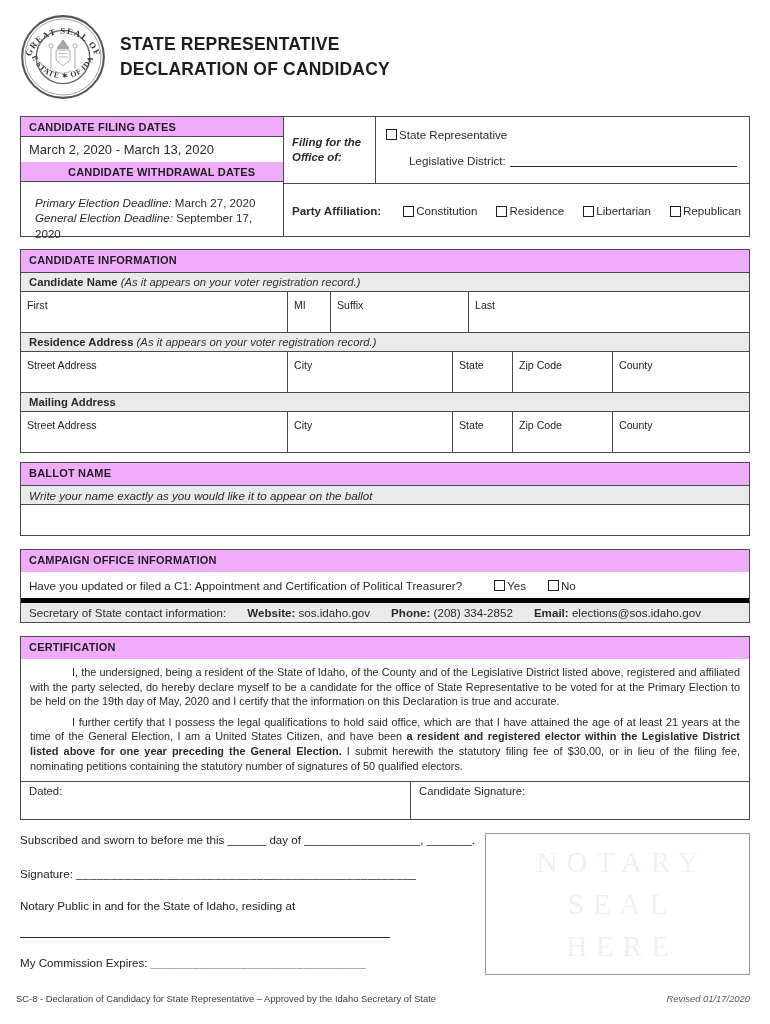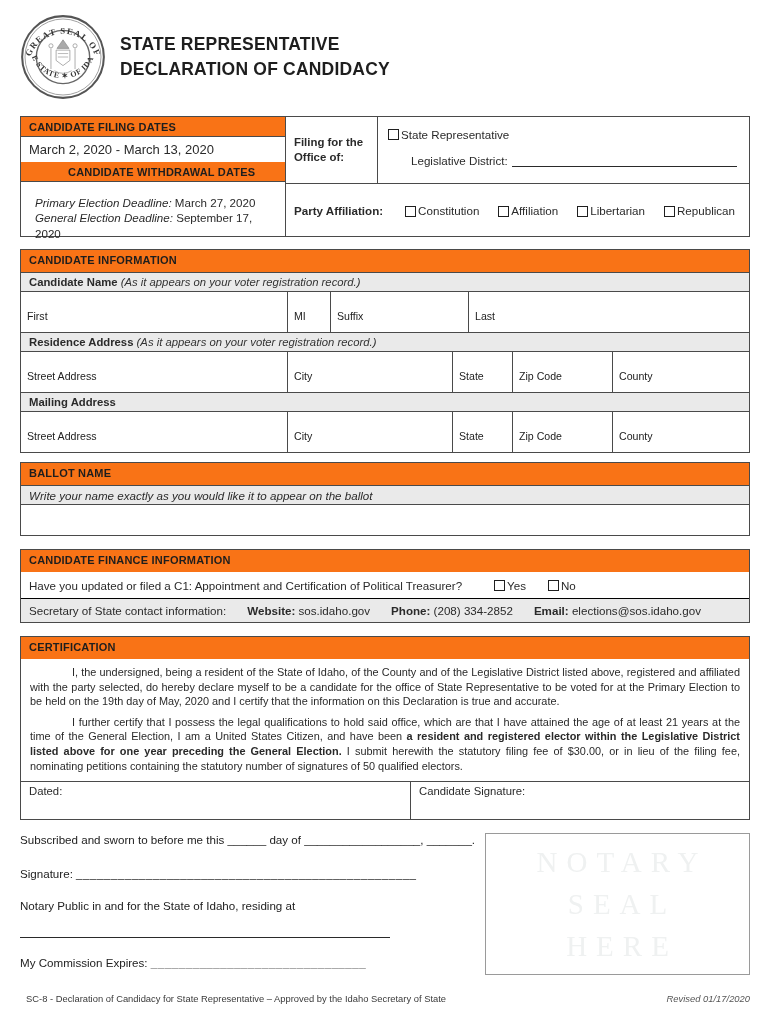--- a/index.html
+++ b/index.html
@@ -12,21 +12,21 @@
   .content { margin:0 20px; }
 
   
   .hdr { display:flex; align-items:center; gap:14px; padding-top:14px; margin-left:20px; }
   .seal { width:86px; height:86px; flex:0 0 auto; }
   .title { font-size:17.5px; font-weight:bold; line-height:1.45; color:#1e1e1e; letter-spacing:.2px; }
 
   
   .tbl { border:1.5px solid #4a4a4a; }
   .bar {
-    background:#f97316; font-size:11px; font-weight:bold; color:#1e1e1e;
+    background:#f0abfc; font-size:11px; font-weight:bold; color:#1e1e1e;
     padding:4px 8px 3px 8px; height:22px; letter-spacing:.2px;
   }
   .subrow {
     background:#eaeaea; font-size:11.3px; padding:3px 8px; height:20px;
     border-top:1px solid #4a4a4a; border-bottom:1px solid #4a4a4a;
   }
   .subrow b { font-weight:bold; }
   .subrow i { font-style:italic; color:#333; }
   .flabel { font-size:10.6px; color:#222; }
   .cb {
@@ -40,50 +40,50 @@
   .t1-left .bar { border-bottom:1px solid #4a4a4a; }
   .t1-val { font-size:13px; padding:5px 8px; height:25px; }
   .t1-left .bar2 { border-top:0;padding-left:47px; }
   .deadlines { flex:1; padding:13px 8px 0 14px; font-size:11.6px; line-height:1.32; }
   .deadlines i { font-style:italic; }
   .t1-right { flex:1; display:flex; flex-direction:column; }
   .t1-right .bar { border-bottom:1px solid #4a4a4a; }
   .filing-row { display:flex; height:66px; }
   .filing-label {
     width:92px; border-right:1px solid #4a4a4a; font-weight:bold; font-size:11.4px;
-    display:flex; align-items:center; padding:0 6px 0 8px; line-height:1.35;
+    display:flex; align-items:center; padding:0 6px 0 8px; line-height:1.35;font-style:italic;
   }
   .filing-body { flex:1; padding:11px 12px 0 10px; font-size:11.6px; }
   .office-line { display:flex; align-items:center; }
   .district-line { display:flex; align-items:flex-end; margin-top:13px; padding-left:23px; }
   .district-line .lbl { white-space:nowrap; }
   .wline { flex:1; border-bottom:1px solid #2a2a2a; height:13px; margin-left:4px; }
   .party-row { border-top:1px solid #4a4a4a; flex:1; display:flex; align-items:center; padding:0 8px; font-size:11.6px; }
   .party-row .plabel { font-weight:bold; margin-right:3px; white-space:nowrap; }
   .party-row .opt { display:inline-flex; align-items:flex-end; margin-left:19px; white-space:nowrap; }
   .party-row .opt:first-of-type { margin-left:3px; }
 
   
   .t2 { margin-top:12px; }
   .fields { display:flex; height:40px; }
-  .fcell { border-right:1px solid #4a4a4a; padding:14px 6px; }
+  .fcell { border-right:1px solid #4a4a4a; padding:3px 6px; }
   .fcell:last-child { border-right:0; }
 
   
   .t3 { margin-top:9px; }
   .t3 .instr { font-style:italic; font-size:11.6px; }
   .t3-empty { height:30px; background:#fff; }
 
   
   .t4 { margin-top:13px; }
   .cf-q { display:flex; align-items:center; font-size:11.6px; padding:0 8px; height:26px; }
   .cf-q .yes { display:inline-flex; align-items:center; margin-left:32px; }
   .cf-q .no  { display:inline-flex; align-items:center; margin-left:22px; }
   .cf-contact {
-    display:flex; align-items:center; background:#eaeaea; border-top:1px solid #000000;
+    display:flex; align-items:center; background:#eaeaea; border-top:5px solid #000000;
     font-size:11.6px; padding:0 8px; height:24px; white-space:nowrap;
   }
   .cf-contact .grp { margin-left:21px; }
   .cf-contact b { font-weight:bold; }
 
   
   .t5 { margin-top:13px; }
   .cert-body { padding:6px 9px 8px 9px; font-size:10.9px; line-height:1.34; text-align:justify; }
   .cert-body p { text-indent:42px; }
   .cert-body p + p { margin-top:6px; }
@@ -106,21 +106,21 @@
     border:1.5px solid #9a9a9a; background:#fff;
     display:flex; flex-direction:column; align-items:center; justify-content:center;
   }
   .sealbox div {
     font-family:"Liberation Serif", serif; font-size:29px; letter-spacing:9px;
     color:#eff1f1; line-height:1.45; text-indent:9px;
   }
 
   
   .footer {
-    position:absolute; left:26px; right:20px; bottom:20px;
+    position:absolute; left:16px; right:20px; bottom:20px;
     display:flex; justify-content:space-between; font-size:9.4px; color:#3a3a3a;
   }
   .footer .rev { font-style:italic; color:#555; }
 </style>
 </head>
 <body>
 
 <div class="page">
 
   <div class="hdr">
@@ -179,21 +179,21 @@
         </div>
       </div>
       <div class="party-row">
         <span class="plabel">Party Affiliation:</span>
         <span class="opt">
             <span class="cb"></span>
             <span>Constitution</span>
           </span>
         <span class="opt">
             <span class="cb"></span>
-            <span>Affiliation</span>
+            <span>Residence</span>
           </span>
         <span class="opt">
             <span class="cb"></span>
             <span>Libertarian</span>
           </span>
         <span class="opt">
             <span class="cb"></span>
             <span>Republican</span>
           </span>
       </div>
@@ -227,21 +227,21 @@
     </div>
   </div>
 
   <div class="content tbl t3">
     <div class="bar">BALLOT NAME</div>
     <div class="subrow instr">Write your name exactly as you would like it to appear on the ballot</div>
     <div class="t3-empty"></div>
   </div>
 
   <div class="content tbl t4">
-    <div class="bar">CANDIDATE FINANCE INFORMATION</div>
+    <div class="bar">CAMPAIGN OFFICE INFORMATION</div>
     <div class="cf-q">
       <span>Have you updated or filed a C1: Appointment and Certification of Political Treasurer?</span>
       <span class="yes">
           <span class="cb"></span>
           <span>Yes</span>
         </span>
       <span class="no">
           <span class="cb"></span>
           <span>No</span>
         </span>

